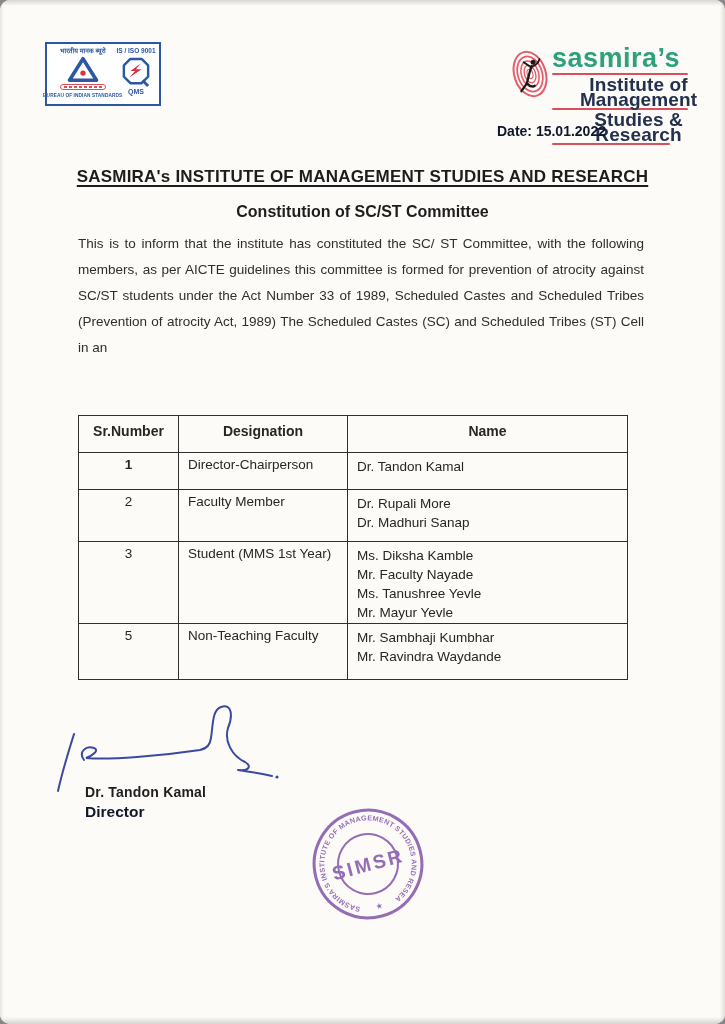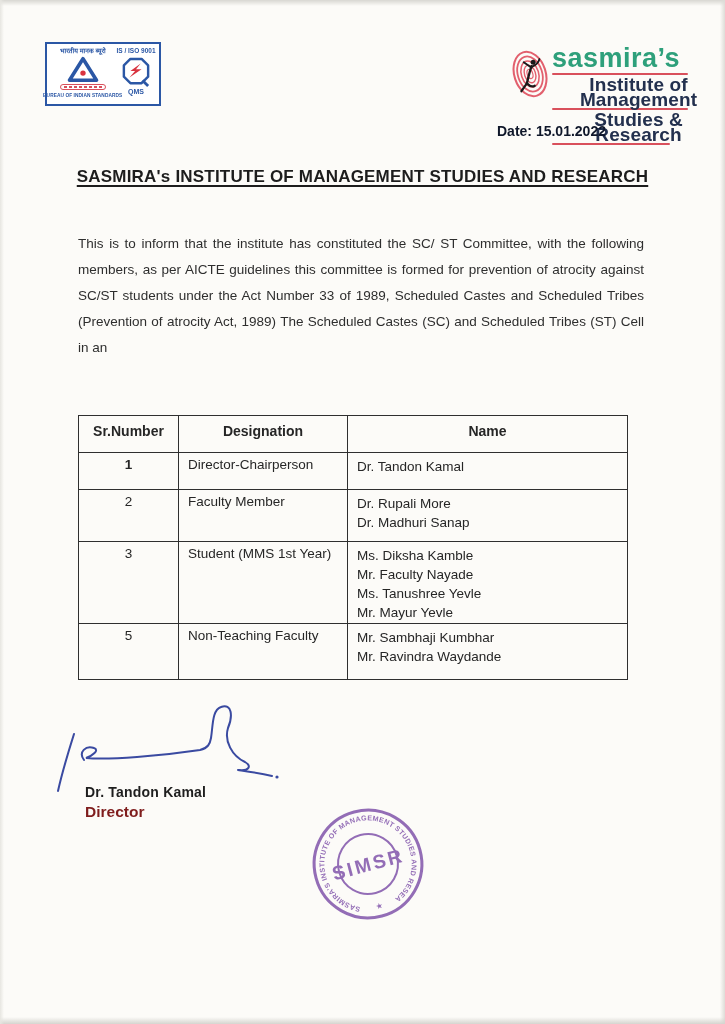--- a/index.html
+++ b/index.html
@@ -15,20 +15,21 @@
   *{margin:0;padding:0;box-sizing:border-box;}
   html,body{background:#888;}
   .page{
     position:relative;
     width:725px;height:1024px;
     margin:0 auto;
     background:#fcfbf8;
     font-family:"Liberation Sans", sans-serif;
     color:var(--text-dark);
     overflow:hidden;
+    border-radius:10px;
   }
   
   .scan-edge{position:absolute;pointer-events:none;}
   .edge-top{top:0;left:0;right:0;height:6px;background:linear-gradient(to bottom,#d8d7d2,rgba(252,251,248,0));}
   .edge-right{top:0;right:0;bottom:0;width:5px;background:linear-gradient(to left,#dddcd7,rgba(252,251,248,0));}
   .edge-bottom{left:0;right:0;bottom:0;height:7px;background:linear-gradient(to top,#d5d4cf,rgba(252,251,248,0));}
   .edge-left{top:0;left:0;bottom:0;width:4px;background:linear-gradient(to right,#e7e6e1,rgba(252,251,248,0));}
 
   
   .bis-logo{
@@ -88,21 +89,21 @@
   tr.r0{height:37px;}tr.r1{height:52px;}tr.r2{height:82px;}tr.r3{height:56px;}
   td.sr{text-align:center;padding-top:4px;font-weight:bold;}
   tr.r1 td.sr,tr.r2 td.sr,tr.r3 td.sr{font-weight:normal;}
   td.desig{padding:4px 4px 0 9px;}
   td.names{padding:4px 4px 0 9px;}
   td.names div{line-height:19px;}
 
   
   .signature{position:absolute;left:40px;top:698px;}
   .sig-name{position:absolute;left:85px;top:784px;font-size:14px;font-weight:bold;color:#1e1e1e;letter-spacing:.2px;}
-  .sig-title{position:absolute;left:85px;top:803px;font-size:15.5px;font-weight:bold;color:#7f1d1d;}
+  .sig-title{position:absolute;left:85px;top:803px;font-size:15.5px;font-weight:bold;color:#0f172a;}
 
   
   .stamp-wrap{position:absolute;left:302px;top:798px;width:132px;height:132px;transform:rotate(-15deg);opacity:.82;}
   .stamp text{fill:var(--stamp-purple);font-family:"Liberation Sans",sans-serif;}
   .stamp .ring{font-size:7px;letter-spacing:.35px;font-weight:bold;}
   .stamp .center{font-size:19px;font-weight:bold;letter-spacing:2.5px;}
   .stamp .star{font-size:8px;}
   .stamp circle{stroke:var(--stamp-purple);fill:none;}
 </style>
 </head>
@@ -161,20 +162,21 @@
       <div class="rule"></div>
       <div class="sasmira-line">Institute of Management</div>
       <div class="rule r2"></div>
       <div class="sasmira-line">Studies &amp; Research</div>
       <div class="rule r3"></div>
     </div>
   </div>
 
   <div class="date">Date: 15.01.2022</div>
   <div class="title"><span>SASMIRA's INSTITUTE OF MANAGEMENT STUDIES AND RESEARCH</span></div>
+  <div class="subtitle">Constitution of SC/ST Committee</div>
 
   <p class="para p1">This is to inform that the institute has constituted the SC/ ST Committee, with the following members, as per AICTE guidelines this committee is formed for prevention of atrocity against SC/ST students under the Act Number 33 of 1989, Scheduled Castes and Scheduled Tribes (Prevention of atrocity Act, 1989) The Scheduled Castes (SC) and Scheduled Tribes (ST) Cell in an</p>
 
   <table class="committee">
     <colgroup>
         <col class="c1">
         <col class="c2">
         <col class="c3">
       </colgroup>
     <tbody>

